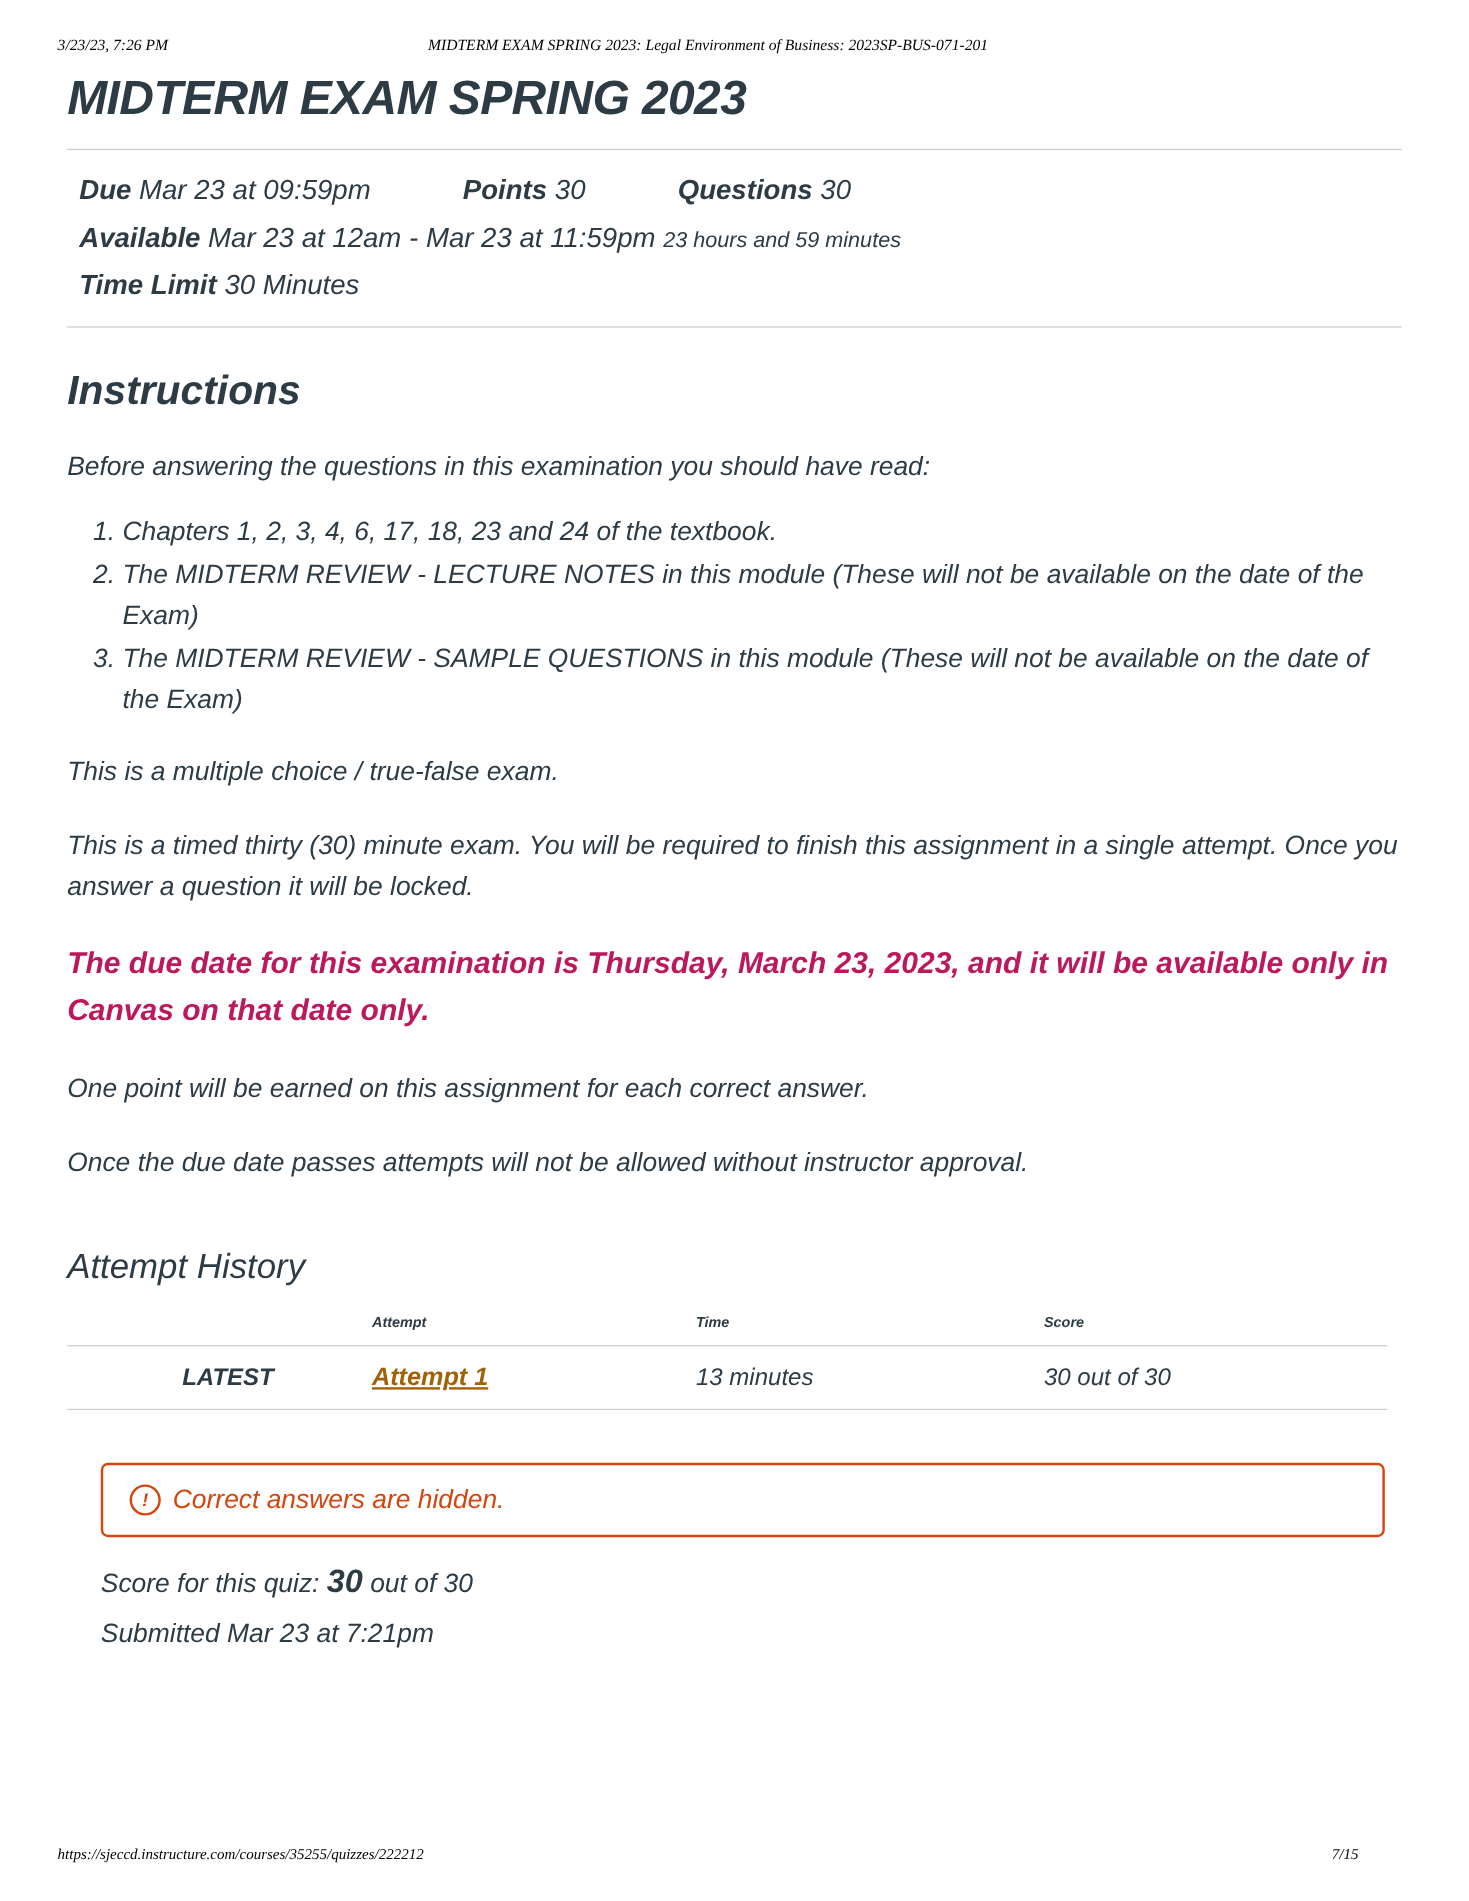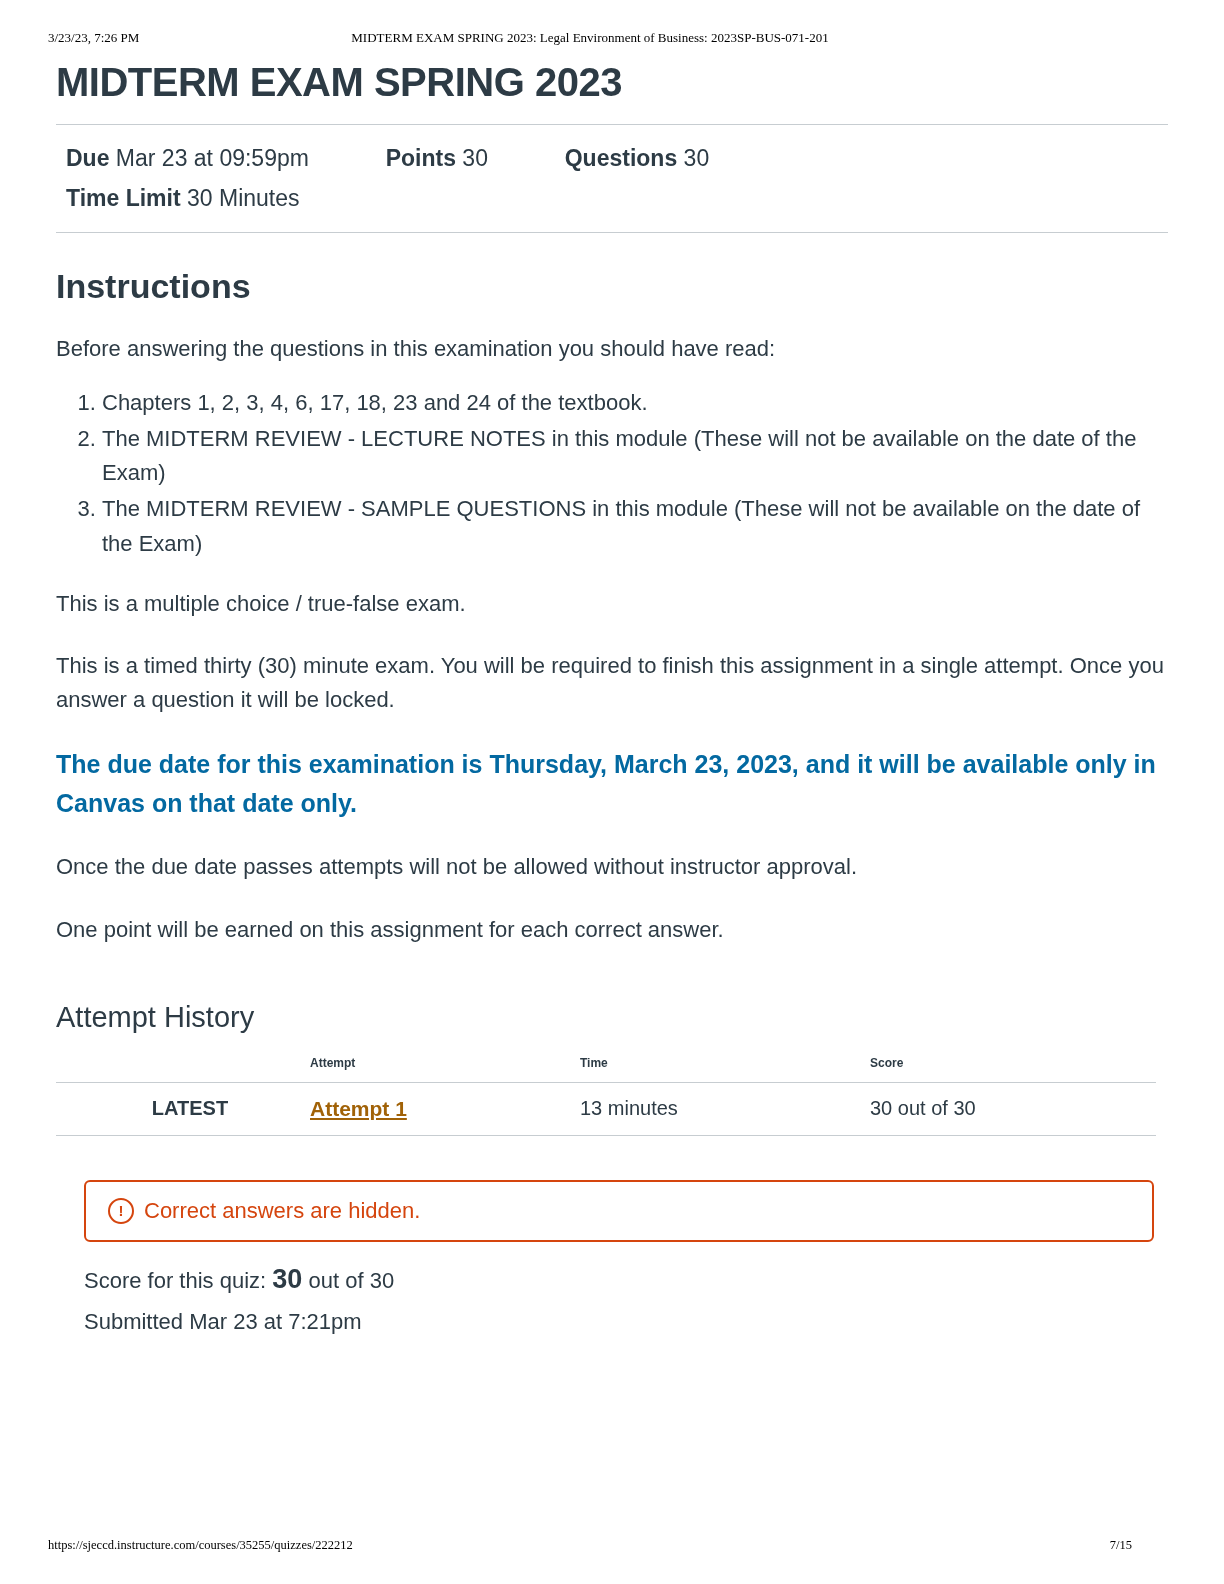--- a/index.html
+++ b/index.html
@@ -11,20 +11,21 @@
     font-family: "Liberation Sans", sans-serif;
     color: #2d3b45;
   }
   .page {
     position: relative;
     width: 1180px;
     height: 1584px;
     background: #ffffff;
     box-sizing: border-box;
     overflow: hidden;
+    font-style: italic;
   }
 
   
   .print-header {
     position: absolute;
     top: 30px;
     left: 0;
     right: 0;
     height: 18px;
     font-family: "Liberation Serif", serif;
@@ -134,21 +135,21 @@
   }
   ol.instr-list li {
     margin-bottom: 2px;
   }
 
   p.bold-note {
     font-size: 25px;
     font-weight: bold;
     line-height: 1.55;
     margin: 0 0 28px 0;
-    color: #0369a1;
+    color: #be185d;
   }
 
   h3.attempt-title {
     font-size: 29px;
     font-weight: normal;
     margin: 54px 0 14px 0;
     color: #2d3b45;
   }
 
   table.attempt-table {
@@ -241,20 +242,25 @@
         <span class="meta-label">Due</span>
         <span>Mar 23 at 09:59pm</span>
         <span class="meta-gap"></span>
         <span class="meta-label">Points</span>
         <span>30</span>
         <span class="meta-gap"></span>
         <span class="meta-label">Questions</span>
         <span>30</span>
       </div>
       <div class="meta-line">
+        <span class="meta-label">Available</span>
+        <span>Mar 23 at 12am - Mar 23 at 11:59pm</span>
+        <span class="meta-small">23 hours and 59 minutes</span>
+      </div>
+      <div class="meta-line">
         <span class="meta-label">Time Limit</span>
         <span>30 Minutes</span>
       </div>
     </div>
 
     <h2 class="section-title">Instructions</h2>
 
     <p class="para tight">Before answering the questions in this examination you should have read:</p>
 
     <ol class="instr-list">
@@ -262,23 +268,23 @@
       <li>The MIDTERM REVIEW - LECTURE NOTES in this module (These will not be available on the date of the Exam)</li>
       <li>The MIDTERM REVIEW - SAMPLE QUESTIONS  in this module (These will not be available on the date of the Exam)</li>
     </ol>
 
     <p class="para">This is a multiple choice / true-false exam.</p>
 
     <p class="para">This is a timed thirty (30) minute exam. You will be required to finish this assignment in a single attempt.  Once you answer a question it will be locked.</p>
 
     <p class="bold-note">The due date for this examination is Thursday, March 23, 2023, and it will be available only in Canvas on that date only.</p>
 
+    <p class="para">One point will be earned on this assignment for each correct answer.</p>
+
     <p class="para">Once the due date passes attempts will not be allowed without instructor approval.</p>
-
-    <p class="para">One point will be earned on this assignment for each correct answer.</p>
 
     <h3 class="attempt-title">Attempt History</h3>
 
     <table class="attempt-table">
       <thead>
         <tr>
           <th class="col-flag"></th>
           <th class="col-attempt">Attempt</th>
           <th class="col-time">Time</th>
           <th class="col-score">Score</th>

